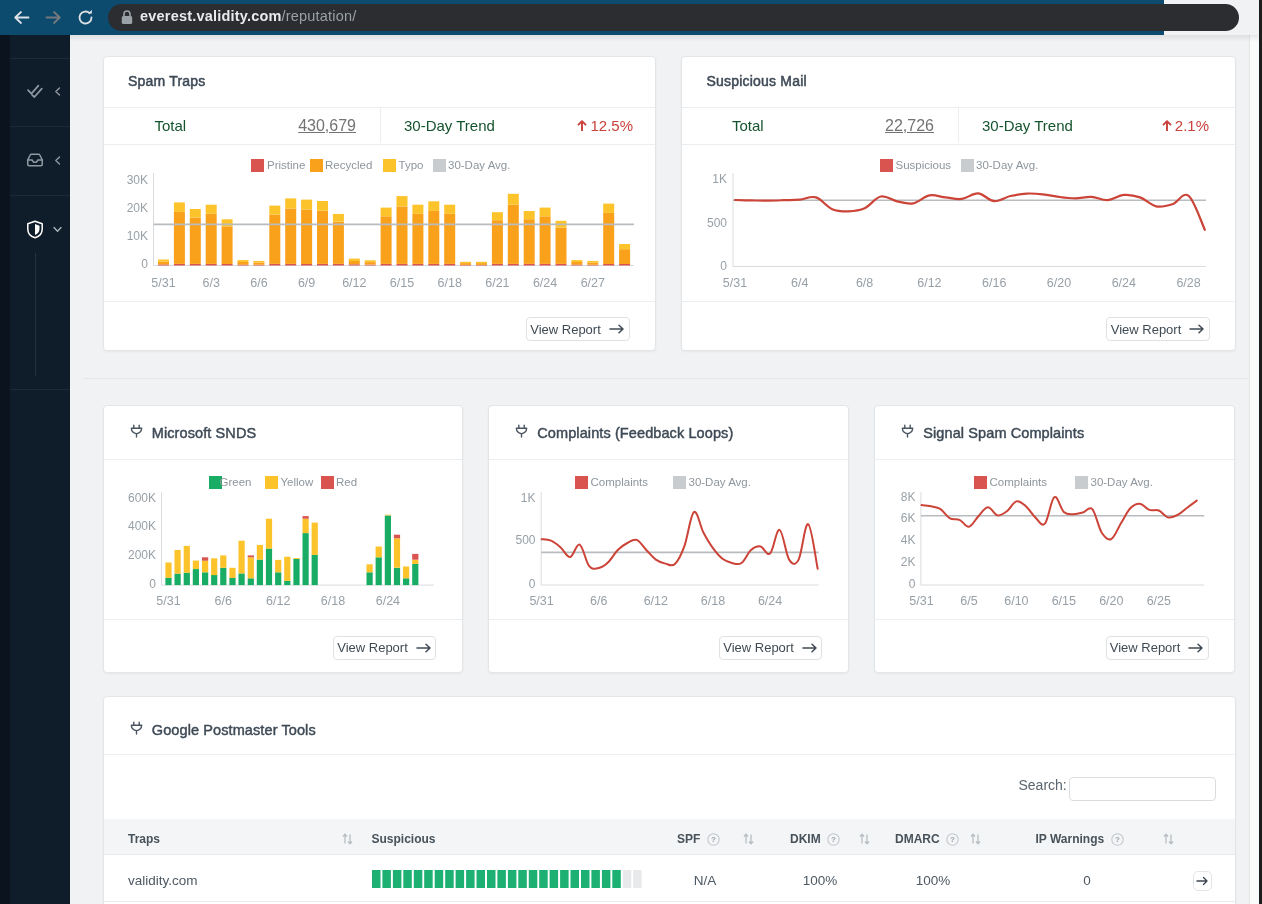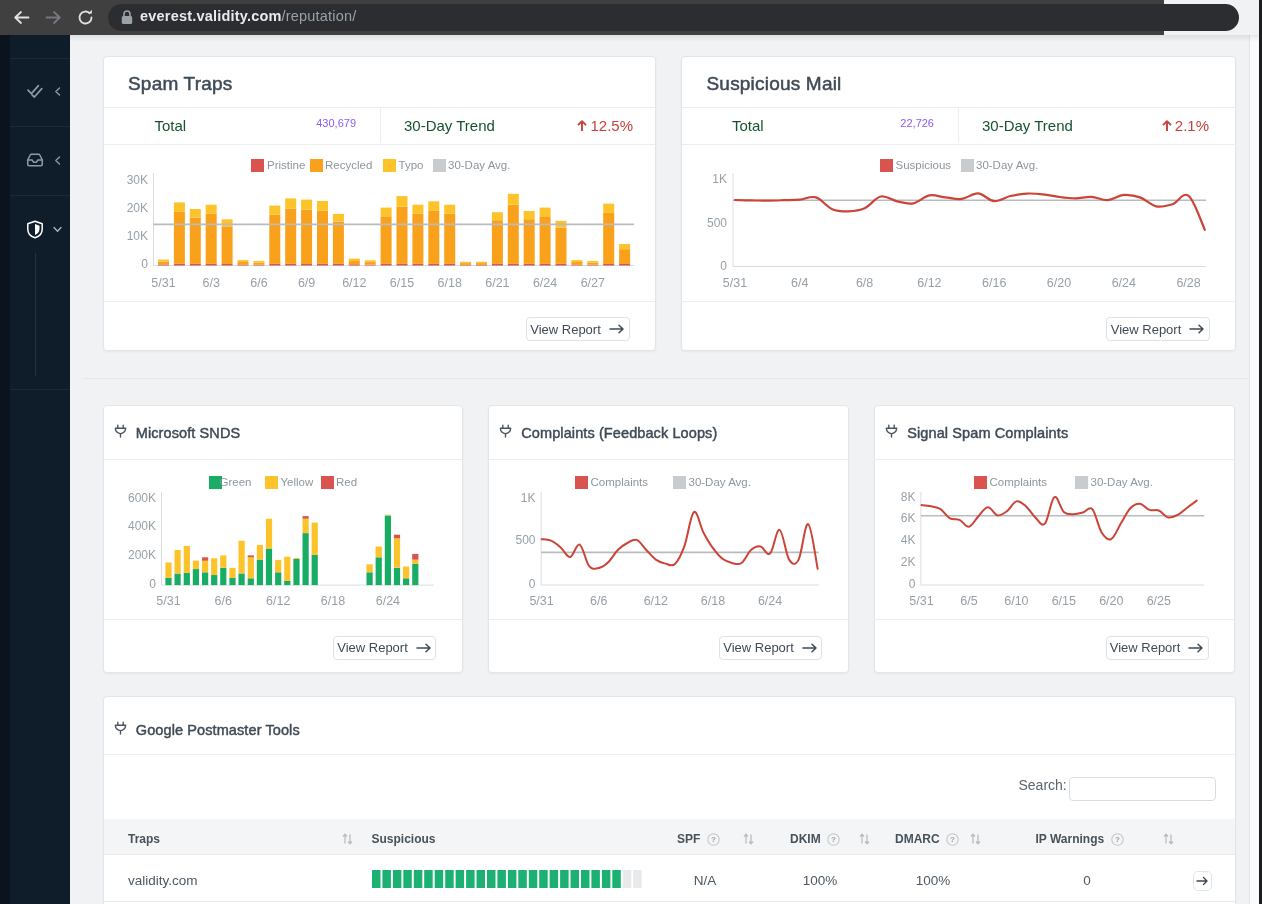--- a/index.html
+++ b/index.html
@@ -1,34 +1,34 @@
 <!DOCTYPE html>
 <html><head><meta charset="utf-8"><title>Everest</title>
 <style>
 * { margin:0; padding:0; box-sizing:border-box; }
 html,body { width:1262px; height:904px; overflow:hidden; font-family:"Liberation Sans",sans-serif; background:#f1f2f3; }
-#chrome { position:absolute; left:0; top:0; width:1164px; height:35px; background:#404040; z-index:30; }
+#chrome { position:absolute; left:0; top:0; width:1164px; height:35px; background:#0c4a6e; z-index:30; }
 #pill { position:absolute; left:108px; top:4px; width:1131px; height:27px; border-radius:14px; background:#2b2d30; }
 .navsvg { position:absolute; top:8px; }
 #urltext { position:absolute; left:140px; top:8px; font-size:14.5px; color:#e8eaed; letter-spacing:.2px; font-weight:bold; }
 #urltext span { color:#9aa1a7; font-weight:normal; }
 #sidebar { position:absolute; left:0; top:35px; width:70px; height:869px; background:#0f1c29; z-index:5; }
 #sidestrip { position:absolute; left:0; top:35px; width:10px; height:869px; background:#0a131e; z-index:6; }
 .sep { position:absolute; left:10px; width:60px; height:1px; background:#1c2a37; z-index:7; }
 .icn { position:absolute; z-index:7; }
 #treeline { position:absolute; left:35px; top:253px; width:1px; height:123px; background:#243240; z-index:7; }
 #scrolltrack { position:absolute; left:1249px; top:35px; width:10px; height:869px; background:#fafbfb; border-left:1px solid #e3e5e7; z-index:8; }
 #winedge { position:absolute; left:1259px; top:0px; width:3px; height:904px; background:#1b1d1f; z-index:9; }
 #divider1 { position:absolute; left:83px; top:378px; width:1166px; height:1px; background:#e5e7e8; }
 .card { position:absolute; background:#fff; border:1px solid #e3e6e8; border-radius:4px; box-shadow:0 1px 2px rgba(20,30,40,.05); }
-.ctitle { position:absolute; left:24.5px; top:16px; font-size:19px; color:#3e4a56; letter-spacing:.2px; -webkit-text-stroke:0.5px #3e4a56; }
-.ctitle2 { position:absolute; left:9px; top:18px; font-size:14.5px; color:#3e4a56; letter-spacing:.1px; -webkit-text-stroke:0.45px #3e4a56; }
+.ctitle { position:absolute; left:24.5px; top:16px; font-size:14px; color:#3e4a56; letter-spacing:.2px; -webkit-text-stroke:0.5px #3e4a56; }
+.ctitle2 { position:absolute; left:25px; top:18px; font-size:14.5px; color:#3e4a56; letter-spacing:.1px; -webkit-text-stroke:0.45px #3e4a56; }
 .hdiv { position:absolute; left:0; width:100%; height:1px; background:#eceef0; }
 .statlbl { position:absolute; font-size:15px; color:#14532d; }
-.statval { position:absolute; font-size:11px; color:#8b5cf6; }
+.statval { position:absolute; font-size:16px; color:#737373;text-decoration:underline; }
 .trend { position:absolute; font-size:15px; color:#c9413a; }
 .vdiv { position:absolute; top:51px; width:1px; height:35px; background:#eceef0; }
 .lgsq { position:absolute; width:13px; height:13px; }
 .lgtx { position:absolute; font-size:11.5px; color:#8e969d; line-height:15px; white-space:nowrap; }
 .vr { position:absolute; height:24px; border:1px solid #dfe2e4; border-radius:4px; background:#fff; font-size:13px; color:#3f4a54; display:flex; align-items:center; justify-content:center; }
 svg text { font-family:"Liberation Sans",sans-serif; }
 .th { position:absolute; font-size:12px; font-weight:bold; color:#47525b; top:135px; }
 .thi { position:absolute; top:134px; }
 .td { position:absolute; font-size:13.5px; color:#4d5862; top:176px; }
 </style></head>

